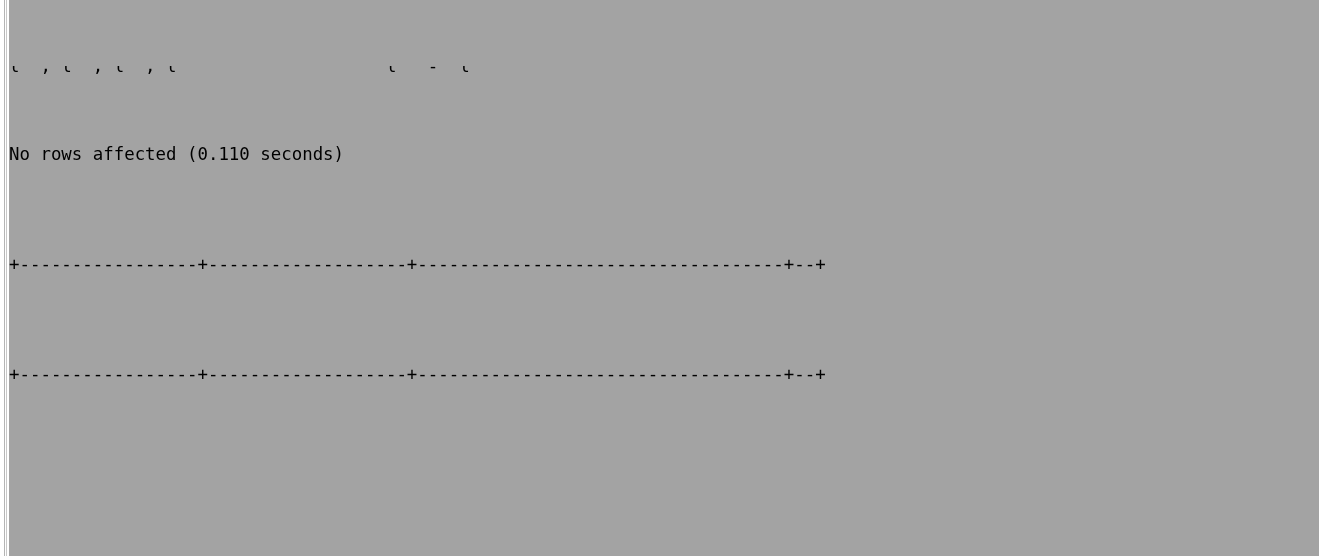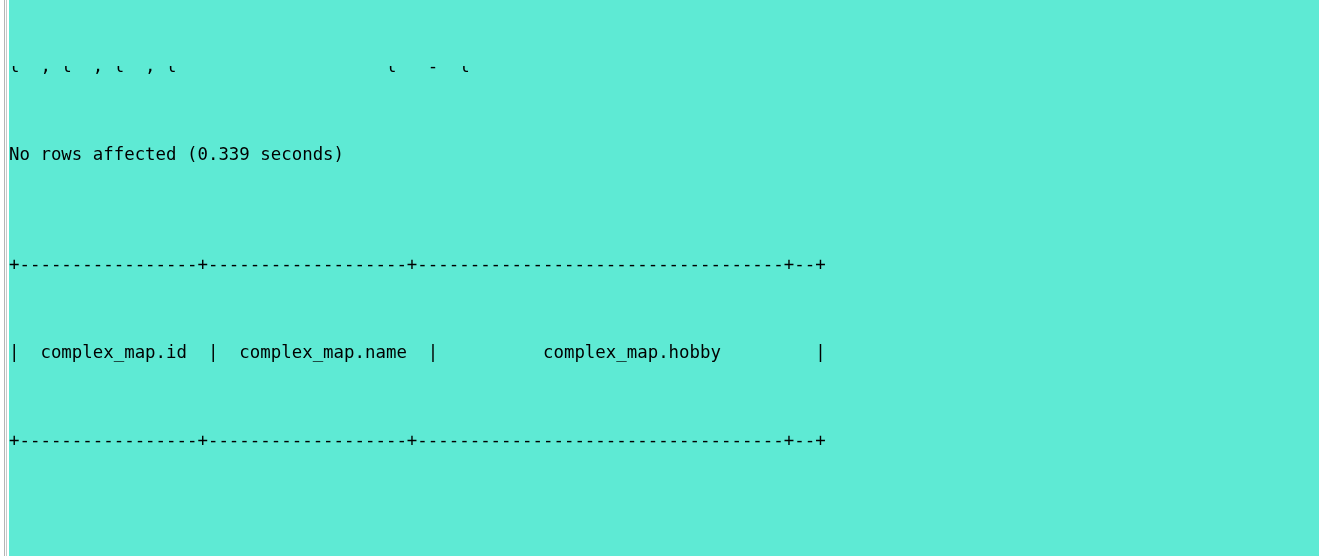--- a/index.html
+++ b/index.html
@@ -4,21 +4,21 @@
 <style>
   html, body {
     margin: 0;
     padding: 0;
     background: #ffffff;
   }
   #screen {
     position: relative;
     width: 1319px;
     height: 556px;
-    background: #5eead4;
+    background: #a3a3a3;
     overflow: hidden;
     font-family: "DejaVu Sans Mono", "Liberation Mono", monospace;
   }
   
   #left-gutter {
     position: absolute;
     left: 0; top: 0;
     width: 9px;
     height: 556px;
     background: #ffffff;
@@ -69,26 +69,25 @@
 
   <div id="left-gutter">
     <div class="edge-line edge-a"></div>
     <div class="edge-line edge-b"></div>
   </div>
 
   <div id="console">
 
     <div class="clipped"><span>l  , l  , l  , l                    l   -  l'</span></div>
 
-    <div class="line"><span>No rows affected (0.339 seconds)</span></div>
+    <div class="line"><span>No rows affected (0.110 seconds)</span></div>
 
 
     <div class="line"><span>+-----------------+-------------------+-----------------------------------+--+</span></div>
 
-    <div class="line"><span>|  complex_map.id  |  complex_map.name  |          complex_map.hobby         |</span></div>
 
     <div class="line"><span>+-----------------+-------------------+-----------------------------------+--+</span></div>
 
     
 
     
 
     
 
     

